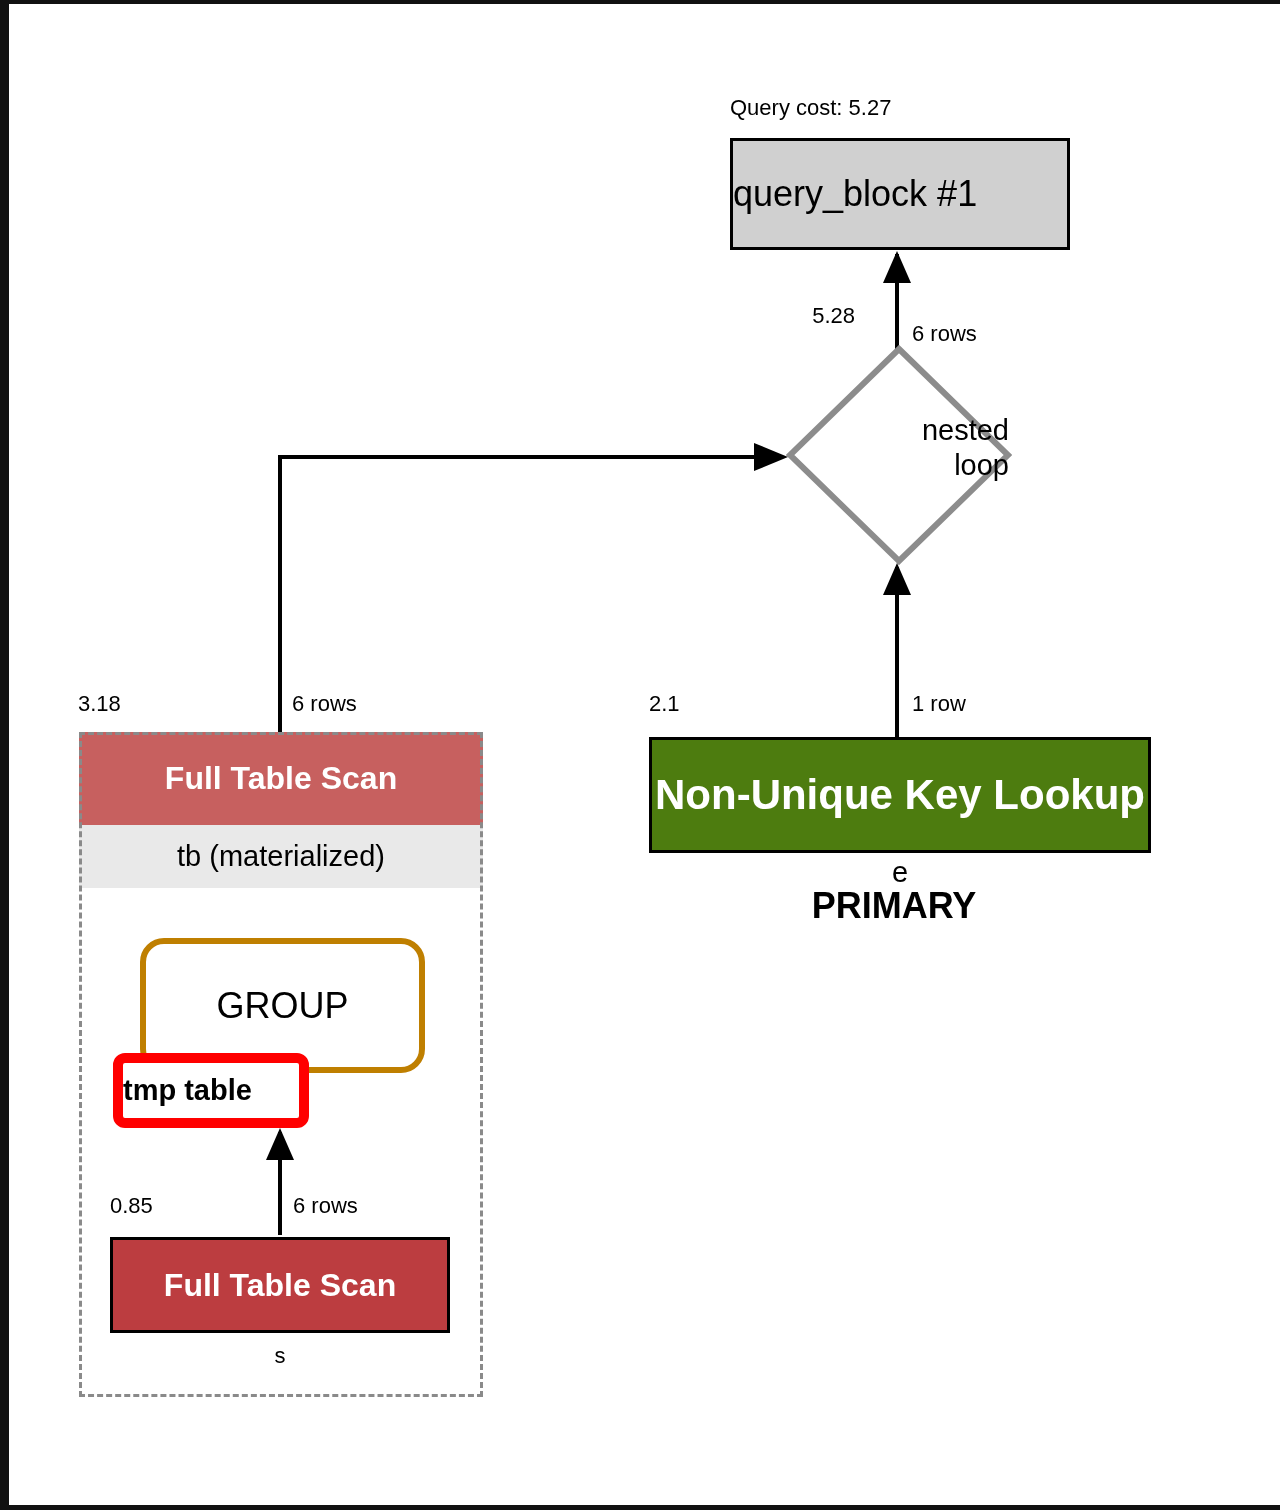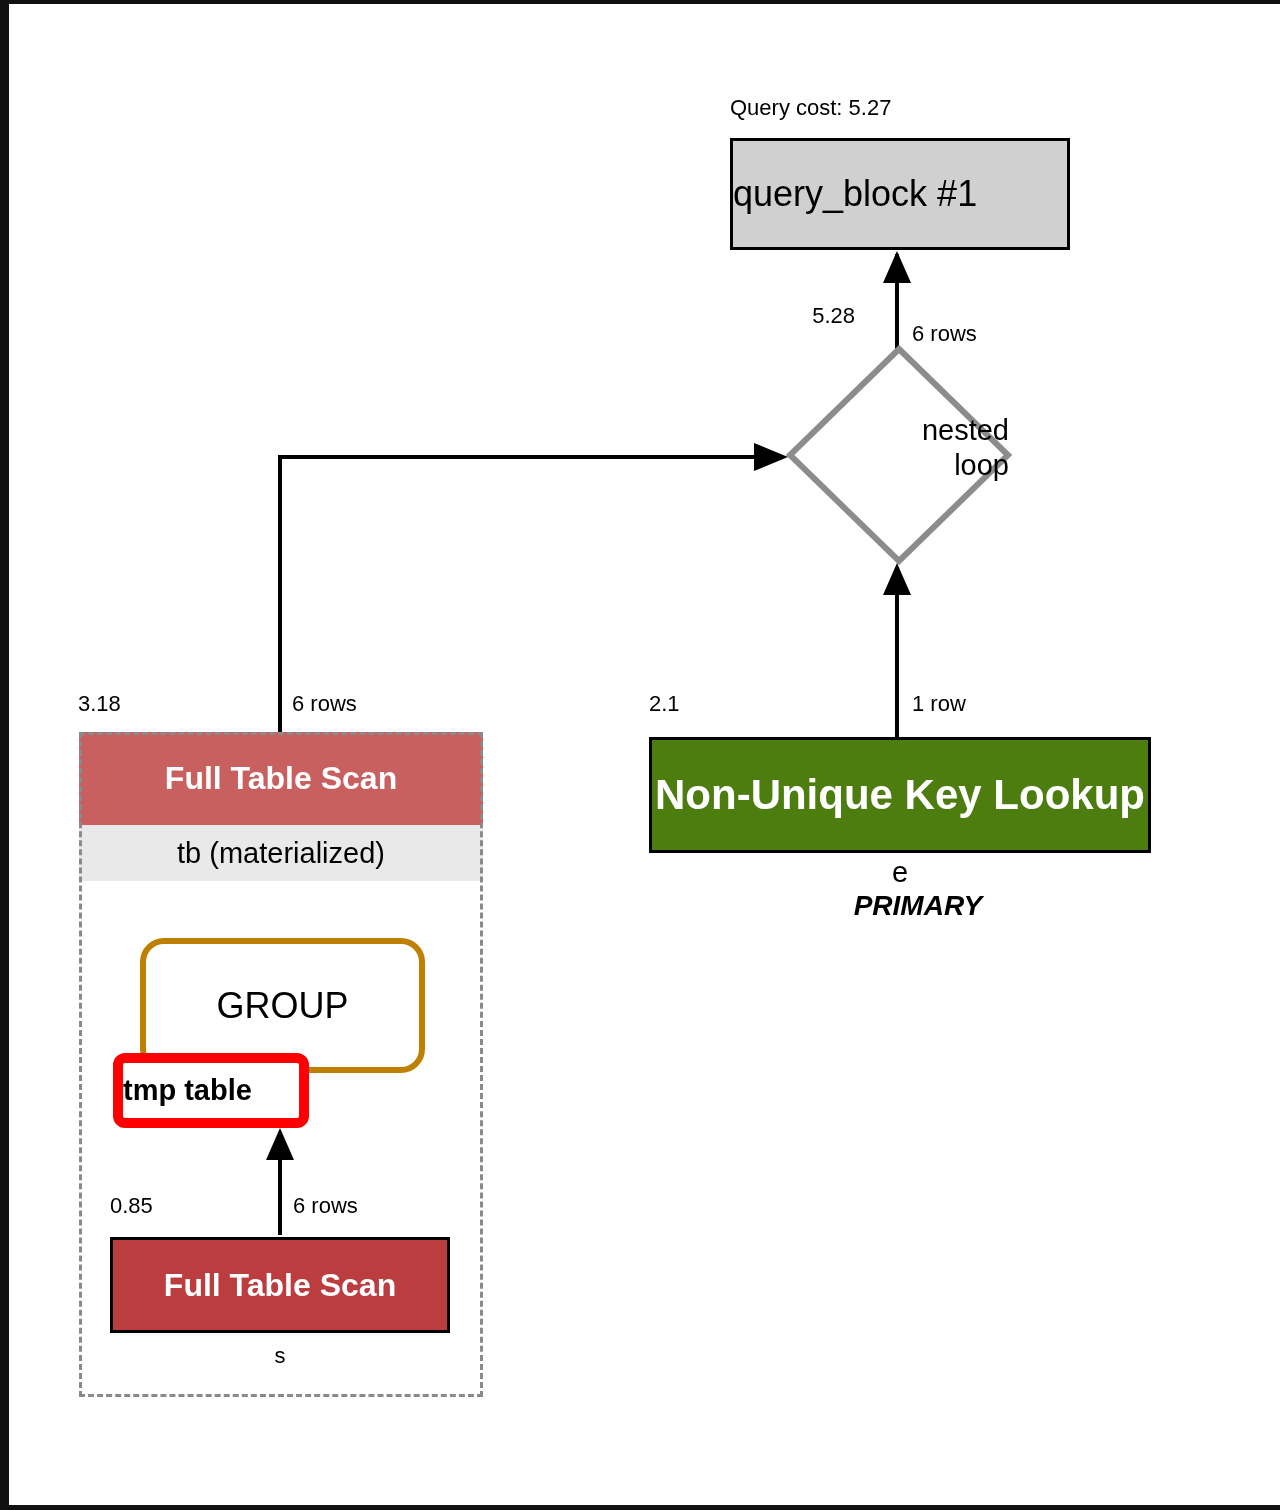--- a/index.html
+++ b/index.html
@@ -31,21 +31,21 @@
     left:79px;top:732px;width:404px;height:665px;box-sizing:border-box;
   }
   .mat-container::after{
     content:"";position:absolute;inset:0;border:3px dashed #8a8a8a;pointer-events:none;
   }
   .mat-header{
     position:absolute;left:0;top:0;width:100%;height:93px;background:#C7605F;box-sizing:border-box;
     display:flex;align-items:center;justify-content:center;color:#fff;font-weight:bold;font-size:32px;
   }
   .mat-table-bar{
-    position:absolute;left:0;top:93px;width:100%;height:56px;background:#E9E9E9;
+    position:absolute;left:0;top:93px;width:100%;height:63px;background:#E9E9E9;
     display:flex;align-items:center;justify-content:center;font-size:29px;
   }
   .group-box{
     position:absolute;left:61px;top:206px;width:285px;height:135px;box-sizing:border-box;
     border:6px solid #BF7F00;border-radius:24px;background:#fff;
     display:flex;align-items:center;justify-content:center;font-size:36px;
   }
   .tmp-box{
     position:absolute;left:34px;top:321px;width:196px;height:75px;box-sizing:border-box;
     border:10px solid #FF0000;border-radius:12px;background:#fff;
@@ -128,15 +128,15 @@
     <div class="inner-scan">
       <span>Full Table Scan</span>
     </div>
     <div class="lbl center-lbl" style="position:absolute;left:31px;top:608px;width:340px;">s</div>
   </div>
 
   <div class="abs green-box">
     <span>Non-Unique Key Lookup</span>
   </div>
   <div class="abs lbl center-lbl" style="left:750px;top:856px;width:300px;font-size:29px;">e</div>
-  <div class="abs lbl center-lbl" style="left:768px;top:890px;width:300px;font-size:28px;font-weight:bold;font-style:italic;">PRIMARY</div>
+  <div class="abs lbl center-lbl" style="left:744px;top:890px;width:300px;font-size:36px;font-weight:bold;">PRIMARY</div>
 
 </div>
 
 </body></html>

